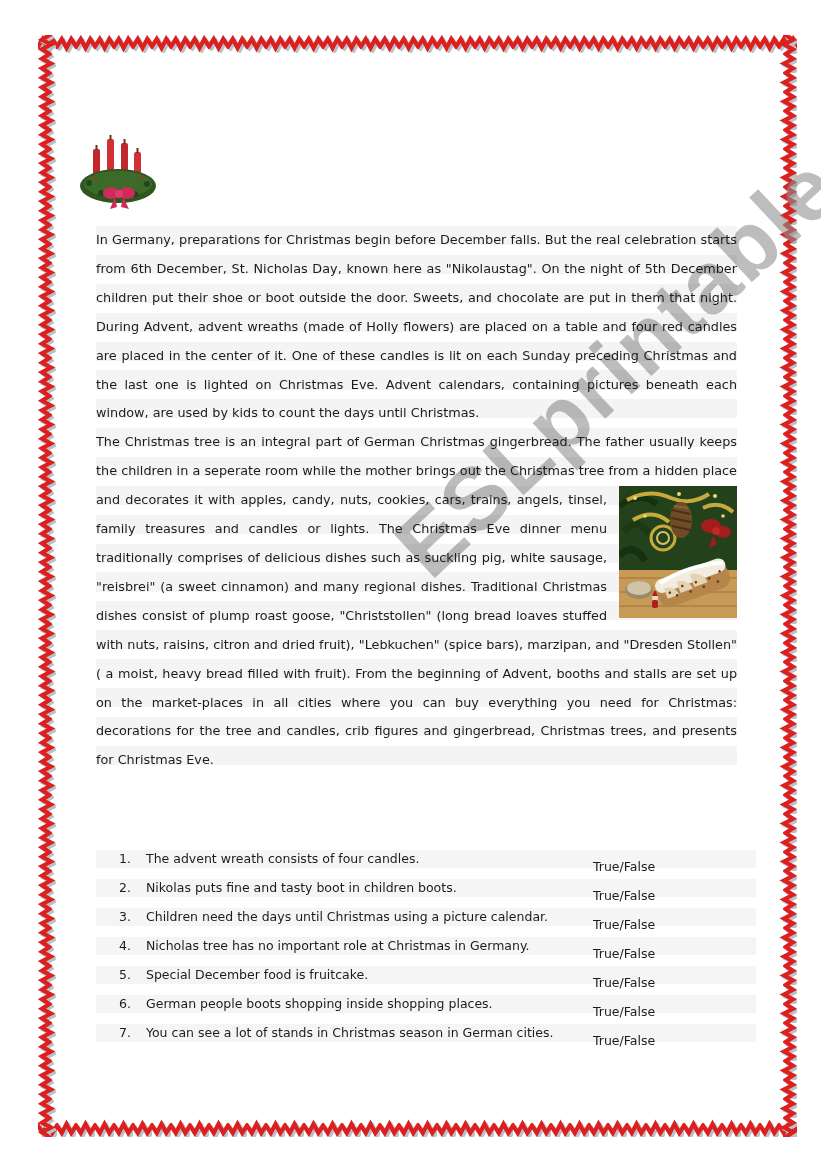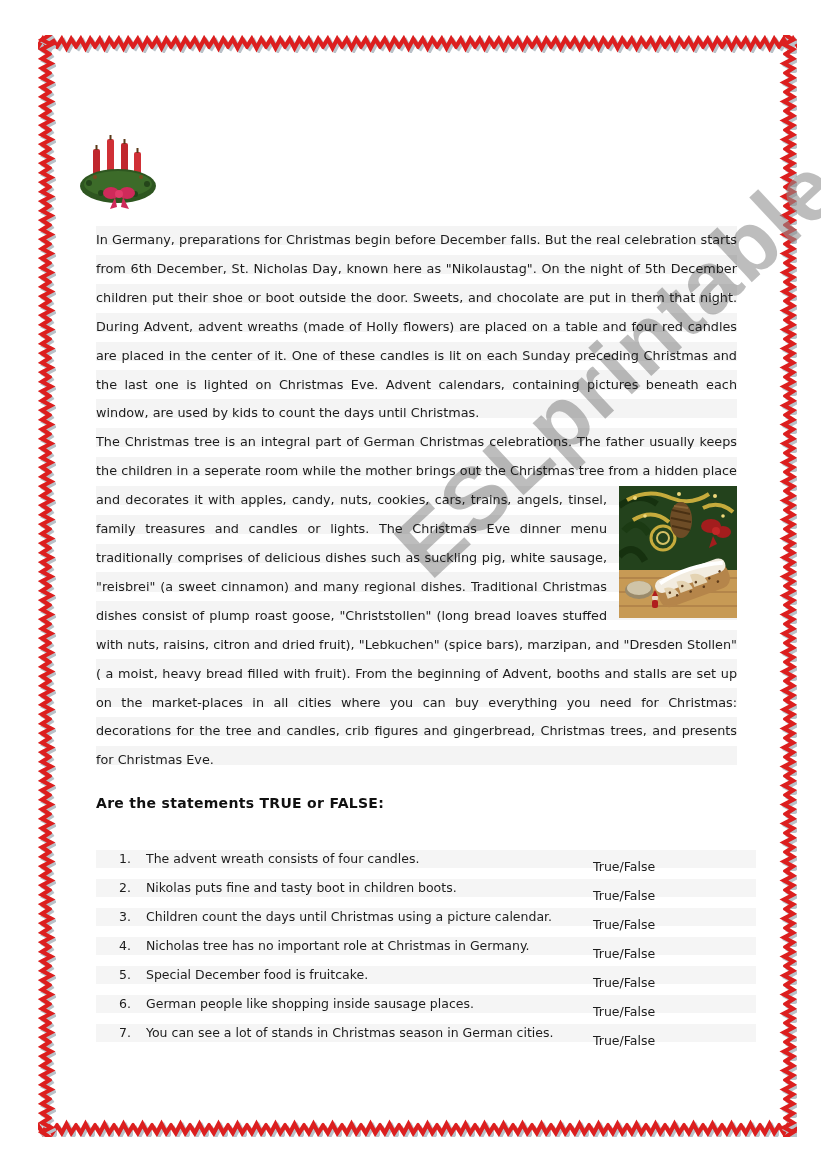--- a/index.html
+++ b/index.html
@@ -164,21 +164,21 @@
       <ellipse cx="50" cy="66" rx="8" ry="6"></ellipse>
       <circle cx="42" cy="67" r="4" fill="#e23a6a"></circle>
       <path d="M38,70 L33,82 L40,80 Z"></path>
       <path d="M46,70 L52,82 L44,80 Z"></path>
     </g>
   </svg>
 
 
   <div class="body-text">
     <p><span>In Germany, preparations for Christmas begin before December falls. But the real celebration starts from 6th December, St. Nicholas Day, known here as "Nikolaustag". On the night of 5th December children put their shoe or boot outside the door. Sweets, and chocolate are put in them that night. During Advent, advent wreaths (made of Holly flowers) are placed on a table and four red candles are placed in the center of it. One of these candles is lit on each Sunday preceding Christmas and the last one is lighted on Christmas Eve. Advent calendars, containing pictures beneath each window, are used by kids to count the days until Christmas.</span></p>
-    <p><span>The Christmas tree is an integral part of German Christmas celebrations. The father usually keeps the children in a seperate room while the mother brings out the Christmas tree from a </span><span class="stollen-wrap"><svg width="118" height="132" viewBox="0 0 118 132">
+    <p><span>The Christmas tree is an integral part of German Christmas gingerbread. The father usually keeps the children in a seperate room while the mother brings out the Christmas tree from a </span><span class="stollen-wrap"><svg width="118" height="132" viewBox="0 0 118 132">
 
         <rect width="118" height="132" fill="#23421c"></rect>
         <g stroke="#1730125" fill="none">
           <path d="M0,20 Q20,5 38,18" stroke="#16310f" stroke-width="6"></path>
           <path d="M5,45 Q18,30 30,48" stroke="#1b3a13" stroke-width="7"></path>
           <path d="M0,70 Q15,55 26,75" stroke="#16310f" stroke-width="7"></path>
         </g>
 
         <g fill="none" stroke="#d8b740" stroke-width="4" opacity="0.9">
           <path d="M8,14 Q30,2 52,12 Q72,20 90,8"></path>
@@ -235,39 +235,38 @@
                 <circle cx="84" cy="104" r="1.3"></circle>
             <circle cx="92" cy="98" r="1.3"></circle>
                 <circle cx="99" cy="104" r="1.3"></circle>
                 <circle cx="104" cy="95" r="1.3"></circle>
           </g>
           <path d="M44,86 Q75,78 110,88" stroke="#ffffff" stroke-width="4" fill="none"></path>
         </g>
       </svg></span><span>hidden place and decorates it with apples, candy, nuts, cookies, cars, trains, angels, tinsel, family treasures and candles or lights. The Christmas Eve dinner menu traditionally comprises of delicious dishes such as suckling pig, white sausage, "reisbrei" (a sweet cinnamon) and many regional dishes. Traditional Christmas dishes consist of plump roast goose, "Christstollen" (long bread loaves stuffed with nuts, raisins, citron and dried fruit), "Lebkuchen" (spice bars), marzipan, and "Dresden Stollen" ( a moist, heavy bread filled with fruit). From the beginning of Advent, booths and stalls are set up on the market-places in all cities where you can buy everything you need for Christmas: decorations for the tree and candles, crib figures and gingerbread, Christmas trees, and presents for Christmas Eve.</span></p>
   </div>
 
-  <h2 class="q-heading">Are the statements TRUE or FALSE:</h2>
 
   <div class="q-list">
     <div class="q-row">
       <span class="q-num">1.</span><span class="q-text">The advent wreath consists of four candles.</span><span class="q-answer">True/False</span>
     </div>
     <div class="q-row">
       <span class="q-num">2.</span><span class="q-text">Nikolas puts fine and tasty boot in children boots.</span><span class="q-answer">True/False</span>
     </div>
     <div class="q-row">
-      <span class="q-num">3.</span><span class="q-text">Children count the days until Christmas using a picture calendar.</span><span class="q-answer">True/False</span>
+      <span class="q-num">3.</span><span class="q-text">Children need the days until Christmas using a picture calendar.</span><span class="q-answer">True/False</span>
     </div>
     <div class="q-row">
       <span class="q-num">4.</span><span class="q-text">Nicholas tree has no important role at Christmas in Germany.</span><span class="q-answer">True/False</span>
     </div>
     <div class="q-row">
       <span class="q-num">5.</span><span class="q-text">Special December food is fruitcake.</span><span class="q-answer">True/False</span>
     </div>
     <div class="q-row">
-      <span class="q-num">6.</span><span class="q-text">German people like shopping inside sausage places.</span><span class="q-answer">True/False</span>
+      <span class="q-num">6.</span><span class="q-text">German people boots shopping inside shopping places.</span><span class="q-answer">True/False</span>
     </div>
     <div class="q-row">
       <span class="q-num">7.</span><span class="q-text">You can see a lot of stands in Christmas season in German cities.</span><span class="q-answer">True/False</span>
     </div>
   </div>
 
 </div>
 
 </body></html>

